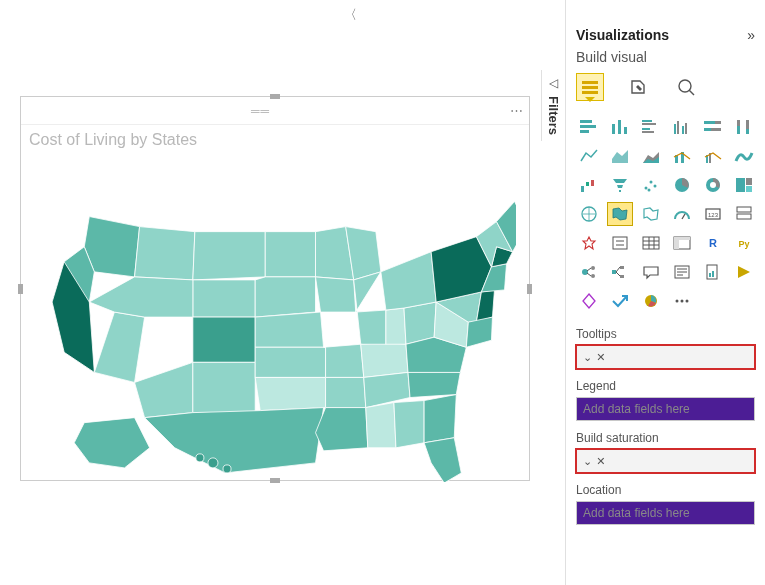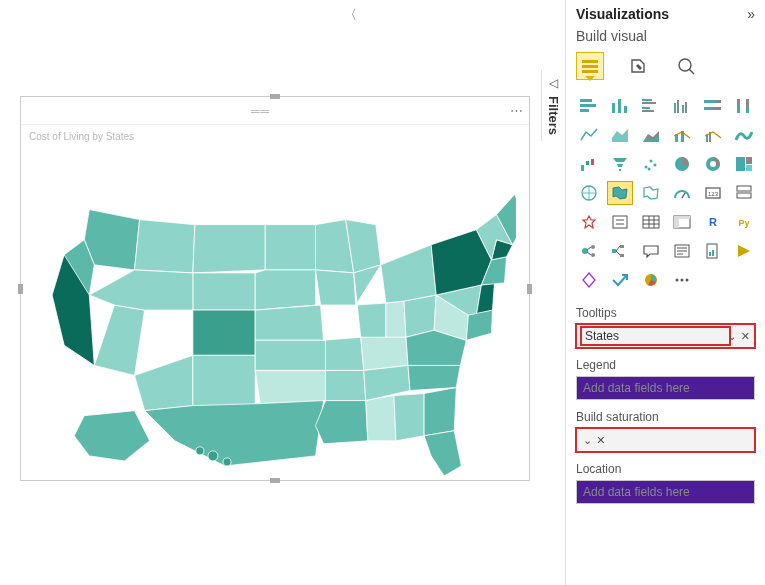--- a/index.html
+++ b/index.html
@@ -7,33 +7,33 @@
 
 .canvas-area { flex: 1; position: relative; padding: 10px; }
 .filters-tab { position: absolute; right: 0; top: 70px; display: flex; flex-direction: column; align-items: center; border-left: 1px solid #e0e0e0; padding: 6px 4px; }
 .filters-tab .chev { font-size: 12px; color: #555; margin-bottom: 6px; }
 .filters-tab .vtext { writing-mode: vertical-rl; font-size: 13px; color: #333; font-weight: 600; }
 
 .visual-frame { position: absolute; left: 20px; top: 96px; width: 510px; height: 385px; border: 1px solid #ccc; background: #fff; }
 .visual-header { height: 28px; border-bottom: 1px solid #eee; display: flex; align-items: center; justify-content: space-between; padding: 0 6px; }
 .visual-header .drag { flex: 1; text-align: center; color: #aaa; font-size: 12px; letter-spacing: 1px; }
 .visual-header .controls { display: flex; gap: 8px; color: #666; font-size: 13px; }
-.visual-title { font-size: 10px; color: #b8b8b8; padding: 6px 8px; }
+.visual-title { font-size: 16px; color: #b8b8b8; padding: 6px 8px; }
 .map-body { width: 100%; height: calc(100% - 48px); display: flex; align-items: center; justify-content: center; }
 .map-body svg { width: 95%; height: 95%; }
 
 .handle { position: absolute; width: 10px; height: 5px; background: #aaa; }
 .handle.v { width: 5px; height: 10px; }
 .handle.t { top: -3px; left: 50%; transform: translateX(-50%); }
 .handle.b { bottom: -3px; left: 50%; transform: translateX(-50%); }
 .handle.l { left: -3px; top: 50%; transform: translateY(-50%); }
 .handle.r { right: -3px; top: 50%; transform: translateY(-50%); }
 
 .vis-panel { width: 200px; border-left: 1px solid #e0e0e0; padding: 6px 10px 10px 10px; display: flex; flex-direction: column; }
-.vis-panel-row { display: flex; align-items: center; justify-content: space-between; }
+.vis-panel-row { display: flex; align-items: center; justify-content: space-between; margin-top: 21px; }
 .vis-panel h2 { font-size: 14px; font-weight: 600; color: #222; }
 .collapse-left { position: absolute; right: 208px; top: 6px; font-size: 13px; color: #666; cursor: pointer; }
 .expand { font-size: 14px; color: #444; cursor: pointer; }
 .subtitle { font-size: 14px; color: #555; margin-top: 6px; }
 
 .tab-icons { display: flex; gap: 20px; margin: 8px 0 4px; align-items: center; }
 .tab-icons .tab { width: 28px; height: 28px; display: flex; align-items: center; justify-content: center; border: 1px solid transparent; cursor: pointer; }
 .tab-icons .tab.selected { background: #fff2b3; border: 1px solid #dcb800; position: relative; }
 .tab-icons .tab.selected::after { content: ""; position: absolute; bottom: -7px; left: 50%; transform: translateX(-50%); border: 5px solid transparent; border-top-color: #dcb800; }
 .tab svg { width: 20px; height: 20px; }
@@ -446,21 +446,20 @@
           <circle cx="5" cy="9" r="1.5" fill="#555"></circle>
           <circle cx="10" cy="9" r="1.5" fill="#555"></circle>
           <circle cx="15" cy="9" r="1.5" fill="#555"></circle>
         </svg>
       </div>
   </div>
 
   <div class="field-section">
     <div class="field-label">Tooltips</div>
     <div class="field-well hl">
-      <span class="name">States</span>
       <span class="well-ctrl">
           <span>⌄</span>
           <span>✕</span>
         </span>
     </div>
   </div>
 
   <div class="field-section">
     <div class="field-label">Legend</div>
     <div class="field-well empty">

